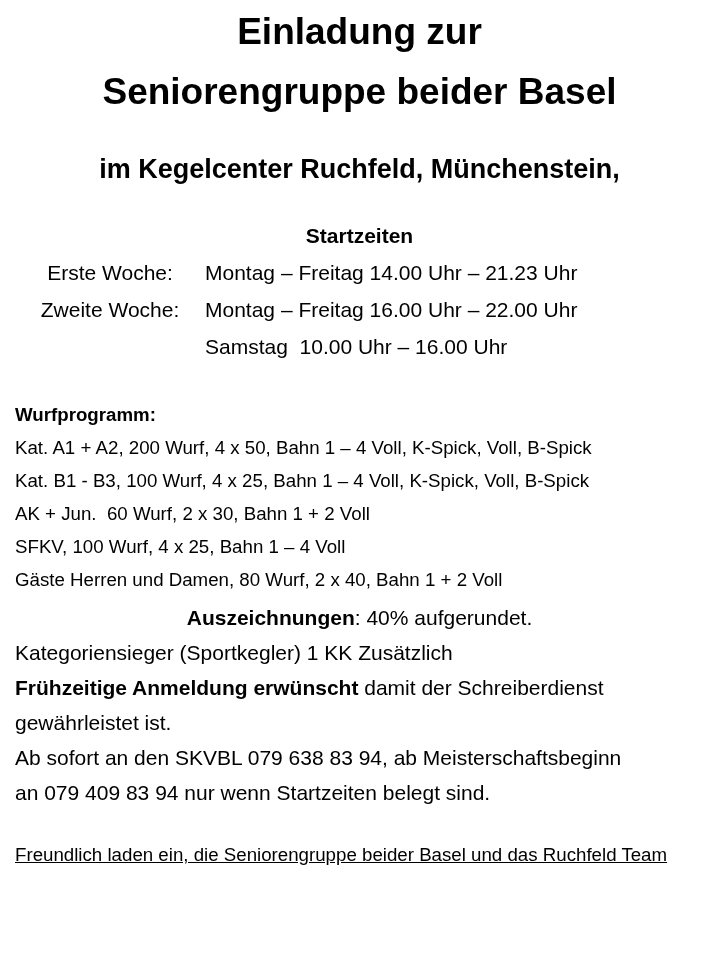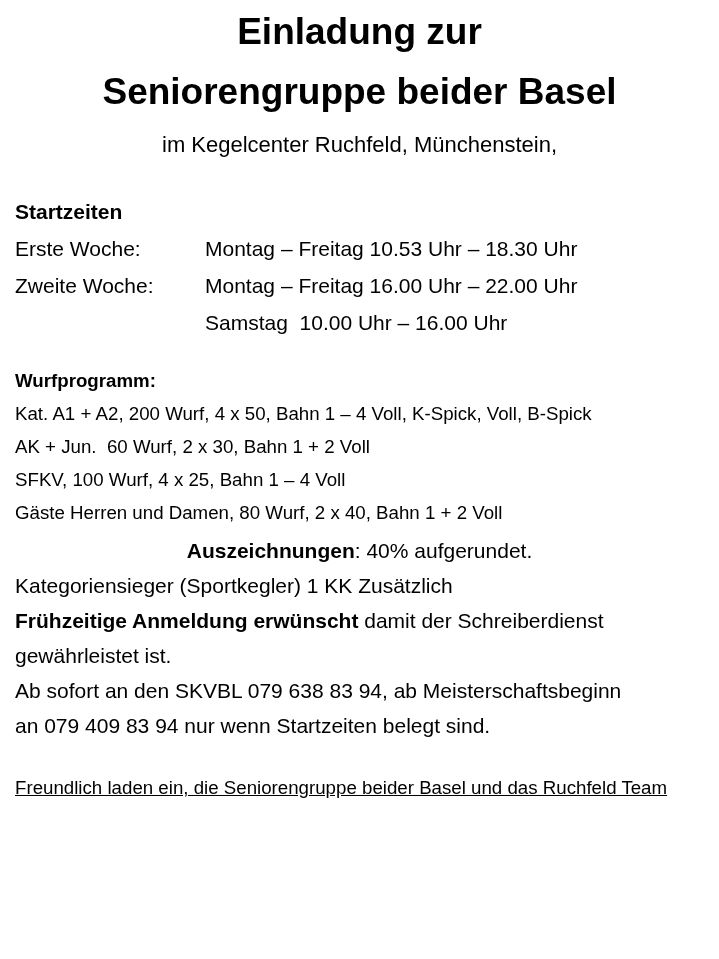--- a/index.html
+++ b/index.html
@@ -20,34 +20,37 @@
   }
   .line { white-space: pre-wrap; }
   .title {
     text-align: center;
     font-weight: bold;
     font-size: 37px;
     line-height: 60px;
   }
   .subtitle {
     text-align: center;
-    font-size: 22px;
+    font-size: 27px;
     line-height: 46px;
+    margin-top: 24px;
+    font-weight: bold;
   }
   .startzeiten {
     margin-top: 25px;
     font-size: 21px;
     line-height: 37px;
+    text-align: center;
   }
   .startzeiten .heading { font-weight: bold; }
   .sz-row { display: flex; }
   .sz-label { flex: 0 0 190px; white-space: pre-wrap; }
   .sz-time  { white-space: pre-wrap; }
   .wurfprogramm {
-    margin-top: 23px;
+    margin-top: 33px;
     font-size: 18.7px;
     line-height: 33px;
   }
   .wurfprogramm .heading { font-weight: bold; }
   .awards {
     margin-top: 4px;
     font-size: 21px;
     line-height: 35px;
   }
   .centered { text-align: center; }
@@ -71,35 +74,36 @@
   </header>
 
   <div class="subtitle">
     <div class="line">im Kegelcenter Ruchfeld, Münchenstein,</div>
   </div>
 
   <section class="startzeiten">
     <div class="heading line">Startzeiten</div>
     <div class="sz-row">
       <span class="sz-label">Erste Woche:</span>
-      <span class="sz-time">Montag – Freitag 10.53 Uhr – 18.30 Uhr</span>
+      <span class="sz-time">Montag – Freitag 14.00 Uhr – 21.23 Uhr</span>
     </div>
     <div class="sz-row">
       <span class="sz-label">Zweite Woche:</span>
       <span class="sz-time">Montag – Freitag 16.00 Uhr – 22.00 Uhr</span>
     </div>
     <div class="sz-row">
       <span class="sz-label"></span>
       <span class="sz-time">Samstag  10.00 Uhr – 16.00 Uhr</span>
     </div>
   </section>
 
   <section class="wurfprogramm">
     <div class="heading line">Wurfprogramm:</div>
     <div class="line">Kat. A1 + A2, 200 Wurf, 4 x 50, Bahn 1 – 4 Voll, K-Spick, Voll, B-Spick</div>
+    <div class="line">Kat. B1 - B3, 100 Wurf, 4 x 25, Bahn 1 – 4 Voll, K-Spick, Voll, B-Spick</div>
     <div class="line">AK + Jun.  60 Wurf, 2 x 30, Bahn 1 + 2 Voll</div>
     <div class="line">SFKV, 100 Wurf, 4 x 25, Bahn 1 – 4 Voll</div>
     <div class="line">Gäste Herren und Damen, 80 Wurf, 2 x 40, Bahn 1 + 2 Voll</div>
   </section>
 
   <section class="awards">
     <div class="centered line"><span class="bold">Auszeichnungen</span><span>: 40% aufgerundet.</span></div>
     <div class="line">Kategoriensieger (Sportkegler) 1 KK Zusätzlich</div>
     <div class="line"><span class="bold">Frühzeitige Anmeldung erwünscht</span><span> damit der Schreiberdienst gewährleistet ist.</span></div>
     <div class="line">Ab sofort an den SKVBL 079 638 83 94, ab Meisterschaftsbeginn</div>

